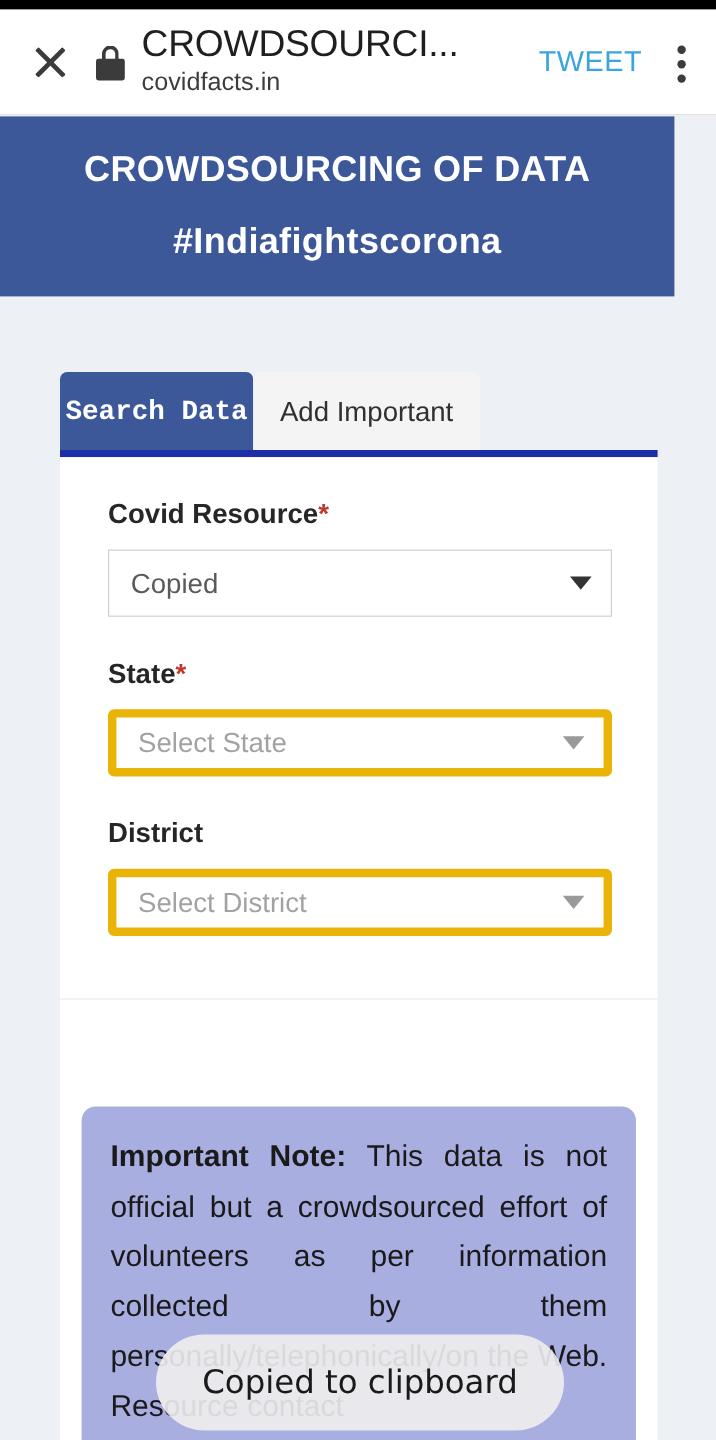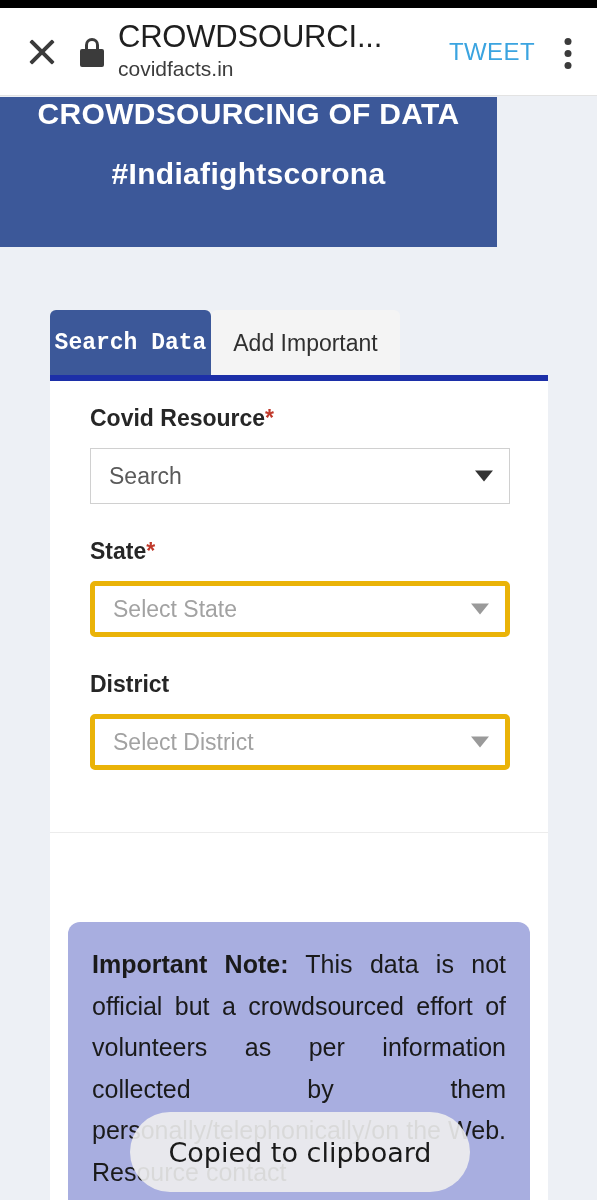--- a/index.html
+++ b/index.html
@@ -123,25 +123,26 @@
     transform: translateX(-50%);
   }
   .kebab-menu i:nth-child(1) { top: 18px; }
   .kebab-menu i:nth-child(2) { top: 30px; }
   .kebab-menu i:nth-child(3) { top: 42px; }
 
   
   .banner {
     position: absolute;
     left: 0; top: 97px;
-    width: 497px; height: 150px;
+    width: 562px; height: 150px;
     background: #3c5899;
     display: flex;
     flex-direction: column;
     align-items: center;
+    justify-content: center;
     gap: 26px;
   }
   .banner-line {
     color: #ffffff;
     font-weight: bold;
     font-size: 30px;
     letter-spacing: 0.3px;
     text-align: center;
   }
 
@@ -185,21 +186,21 @@
 
   
   .card {
     position: absolute;
     left: 50px; top: 381px;
     width: 498px;
     height: 819px;
     background: #ffffff;
   }
 
-  .form-area { padding: 24px 40px 4px 40px; }
+  .form-area { padding: 24px 40px 4px 40px; margin-top: 10px; }
 
   .field-label {
     font-size: 23px;
     font-weight: bold;
     color: #262626;
     margin-bottom: 16px;
   }
   .req-star { color: #c0392b; font-size: 23px; }
 
   .select-box {
@@ -212,21 +213,21 @@
     font-size: 23px;
     position: relative;
     cursor: pointer;
   }
   .select-box.native {
     border: 1px solid #d0d0d0;
     border-radius: 0;
     color: #5a5a5a;
   }
   .select-box.custom {
-    border: 5px solid #eab308;
+    border: 7px solid #eab308;
     border-radius: 5px;
     color: #a2a2a2;
   }
   .caret {
     position: absolute;
     right: 16px; top: 50%;
     transform: translateY(-50%);
     width: 0; height: 0;
     border-left: 9px solid transparent;
     border-right: 9px solid transparent;
@@ -329,21 +330,21 @@
 <div class="tab-underline"></div>
 
 <div class="card">
 
   <div class="form-area">
 
     <div class="field-label">
       <span>Covid Resource</span><span class="req-star">*</span>
     </div>
     <div class="select-box native">
-      <span>Search</span>
+      <span>Copied</span>
       <span class="caret dark"></span>
     </div>
 
     <div class="field-gap"></div>
 
     <div class="field-label">
       <span>State</span><span class="req-star">*</span>
     </div>
     <div class="select-box custom">
       <span>Select State</span>

